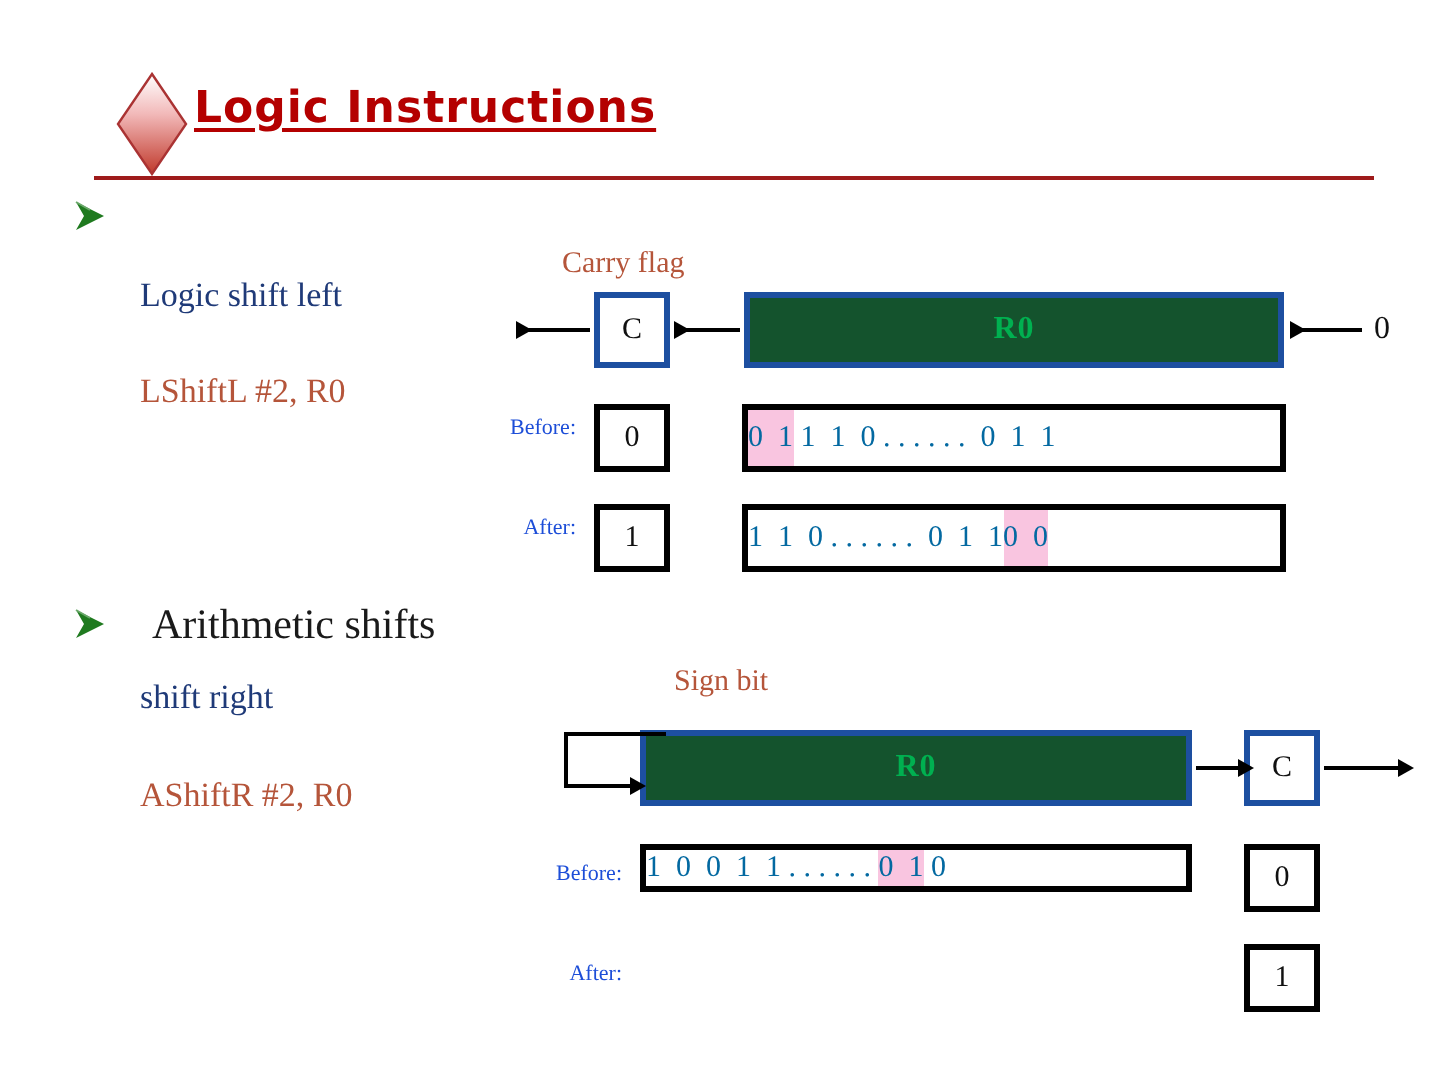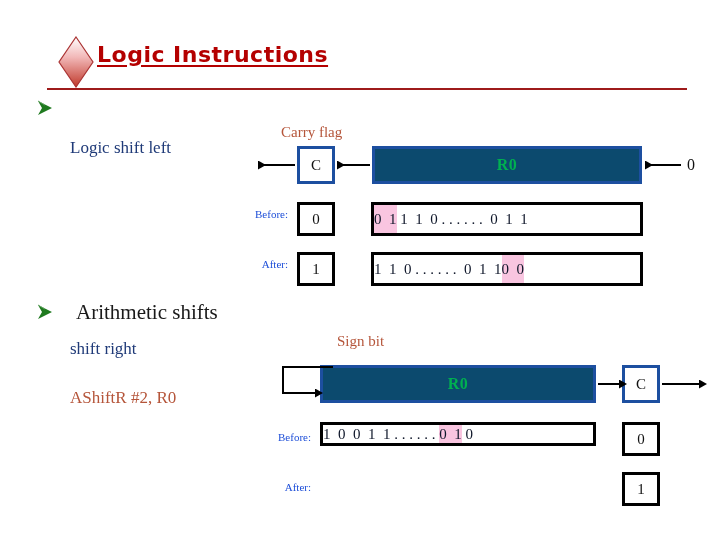--- a/index.html
+++ b/index.html
@@ -41,21 +41,21 @@
   }
 
   
   .lbl-carry{
     position:absolute;font-size:15px;color:#b5553a;white-space:nowrap;
   }
   .lbl-sign{
     position:absolute;font-size:15px;color:#b5553a;white-space:nowrap;
   }
   .reg-box{
-    position:absolute;border:3px solid #1d4fa0;background:#0c4a6e;
+    position:absolute;border:3px solid #1d4fa0;background:#14532d;
     box-sizing:border-box;
     display:flex;align-items:center;justify-content:center;
   }
   .reg-label{
     font-size:16px;font-weight:bold;color:#00b050;letter-spacing:.5px;
   }
   .c-box{
     position:absolute;border:3px solid #1d4fa0;background:#fff;
     box-sizing:border-box;
     display:flex;align-items:center;justify-content:center;
@@ -76,21 +76,21 @@
     display:flex;align-items:center;
   }
   .flag-box{
     position:absolute;border:3px solid #000;background:#fff;
     box-sizing:border-box;
     display:flex;align-items:center;justify-content:center;
     font-size:15px;color:#111;
   }
   .bitrun{
     display:flex;align-items:center;height:100%;
-    font-size:15px;color:#0f172a;letter-spacing:0;
+    font-size:15px;color:#0369a1;letter-spacing:0;
     white-space:pre;
   }
   .bitrun.hl{background:#f9c5e0;}
 
   svg.ink{position:absolute;left:0;top:0;width:720px;height:540px;
           pointer-events:none;overflow:visible;}
 </style>
 </head>
 <body>
 
@@ -110,20 +110,21 @@
   <div class="title-text">Logic Instructions</div>
   <div class="title-rule"></div>
 
   <svg class="bullet-arrow" style="left:36px;top:99px;" viewBox="0 0 18 18">
     <path d="M2,2 L16,9 L2,16 L6,9 Z" fill="#1f7a1f"></path>
     <path d="M2,2 L9,6" stroke="#6aa86a" stroke-width="1" fill="none"></path>
   </svg>
 
   <div class="sub-bold" style="left:70px;top:138px;">Logic shift left</div>
 
+  <div class="sub-mnemonic" style="left:70px;top:186px;">LShiftL   #2, R0</div>
 
   <div class="lbl-carry" style="left:281px;top:124px;">Carry flag</div>
 
   <div class="c-box" style="left:297px;top:146px;width:38px;height:38px;">
     <span>C</span>
   </div>
 
   <div class="reg-box" style="left:372px;top:146px;width:270px;height:38px;">
     <span class="reg-label">R0</span>
   </div>

